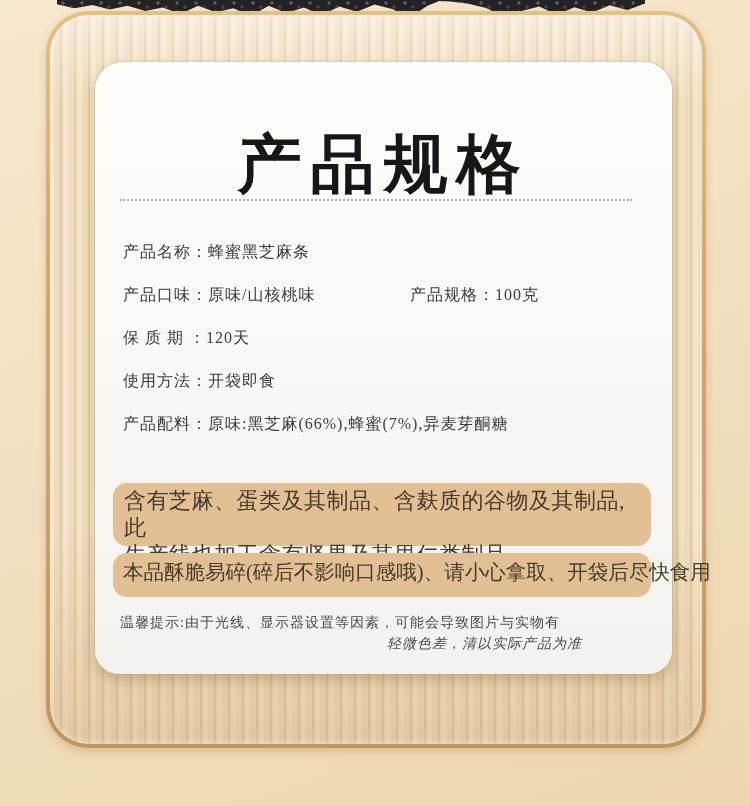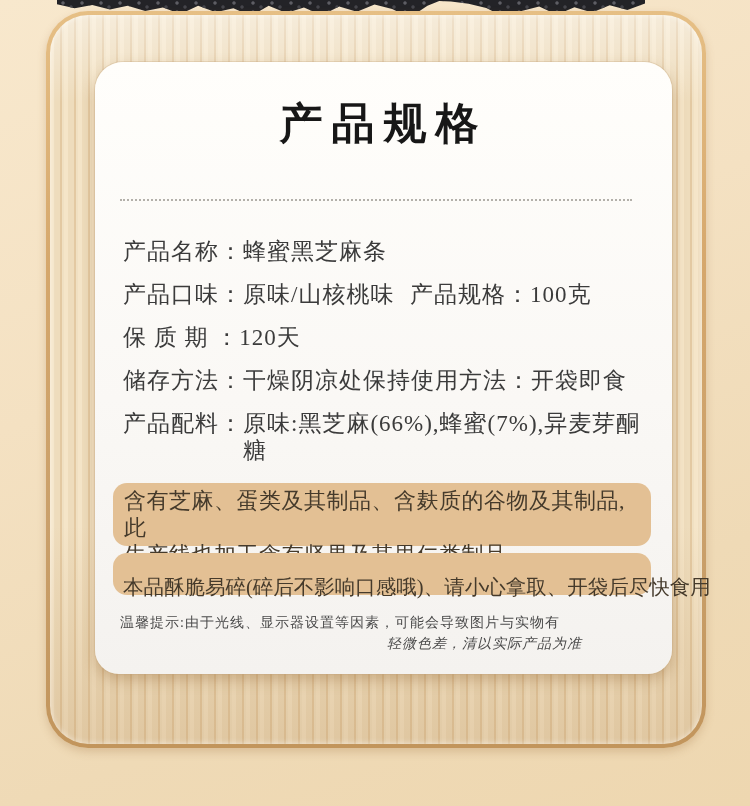--- a/index.html
+++ b/index.html
@@ -33,44 +33,44 @@
     box-shadow:inset 0 0 6px rgba(255,255,255,.6);
   }
   
   .card{
     position:absolute;left:95px;top:62px;width:577px;height:612px;
     border-radius:28px 28px 24px 24px;
     background:linear-gradient(180deg,#fffefb 0%,#faf8f5 55%,#f4f2ef 100%);
     box-shadow:0 0 0 1px rgba(195,165,125,.30),0 6px 14px rgba(145,100,50,.35);
   }
   .title{
-    position:absolute;top:38px;left:0;width:100%;
-    text-align:center;font-size:43px;line-height:1.1;font-weight:bold;
+    position:absolute;top:68px;left:0;width:100%;
+    text-align:center;font-size:64px;line-height:1.1;font-weight:bold;
     letter-spacing:9px;color:#171717;
   }
   .dotted-divider{
     position:absolute;top:137px;left:25px;width:512px;height:0;
     border-top:2px dotted #b3b0aa;
   }
   .rows{
     position:absolute;top:176px;left:28px;right:20px;
-    font-size:23px;color:#3b3b3b;letter-spacing:1px;
+    font-size:16px;color:#3b3b3b;letter-spacing:1px;
   }
   .spec-row{display:flex;line-height:28px;margin-bottom:15px;}
   .spec-pair{flex:0 0 287px;white-space:nowrap;}
   .spec-pair.right{flex:1;}
   .spec-label{white-space:nowrap;}
   .ingredients-row{display:flex;margin-top:9px;line-height:27px;}
   .ingredients-value{flex:1;}
   .notice-box{
     position:absolute;left:18px;width:538px;box-sizing:border-box;
     background:#e3c094;border-radius:14px;color:#453a2b;
   }
   .notice-allergen{top:421px;height:63px;padding:4px 11px;font-size:22px;line-height:27px;letter-spacing:.5px;}
-  .notice-fragile{top:491px;height:18px;padding:21px 10px;font-size:20.5px;line-height:26px;white-space:nowrap;}
+  .notice-fragile{top:491px;height:44px;padding:6px 10px;font-size:20.5px;line-height:26px;white-space:nowrap;}
   .tip{
     position:absolute;top:550px;left:25px;right:20px;
     font-size:14px;line-height:21px;color:#4a4a4a;letter-spacing:1px;
   }
   .tip-line2{text-align:right;padding-right:70px;font-style:italic;}
 </style>
 </head>
 <body>
 
 <div class="sesame-strip"></div>
@@ -94,21 +94,20 @@
     <div class="spec-row">
       <span class="spec-pair"><span class="spec-label">产品口味：</span><span>原味/山核桃味</span></span>
       <span class="spec-pair right"><span class="spec-label">产品规格：</span><span>100克</span></span>
     </div>
 
     <div class="spec-row">
       <span class="spec-pair right"><span class="spec-label">保 质 期 ：</span><span>120天</span></span>
     </div>
 
     <div class="spec-row">
-      <span class="spec-pair"><span class="spec-label">储存方法：</span><span>干燥阴凉处保持</span></span>
       <span class="spec-pair right"><span class="spec-label">使用方法：</span><span>开袋即食</span></span>
     </div>
 
     <div class="ingredients-row">
       <span class="spec-label">产品配料：</span>
       <span class="ingredients-value">
         <span>原味:黑芝麻(66%),蜂蜜(7%),异麦芽酮糖</span><br>
       </span>
     </div>
 

